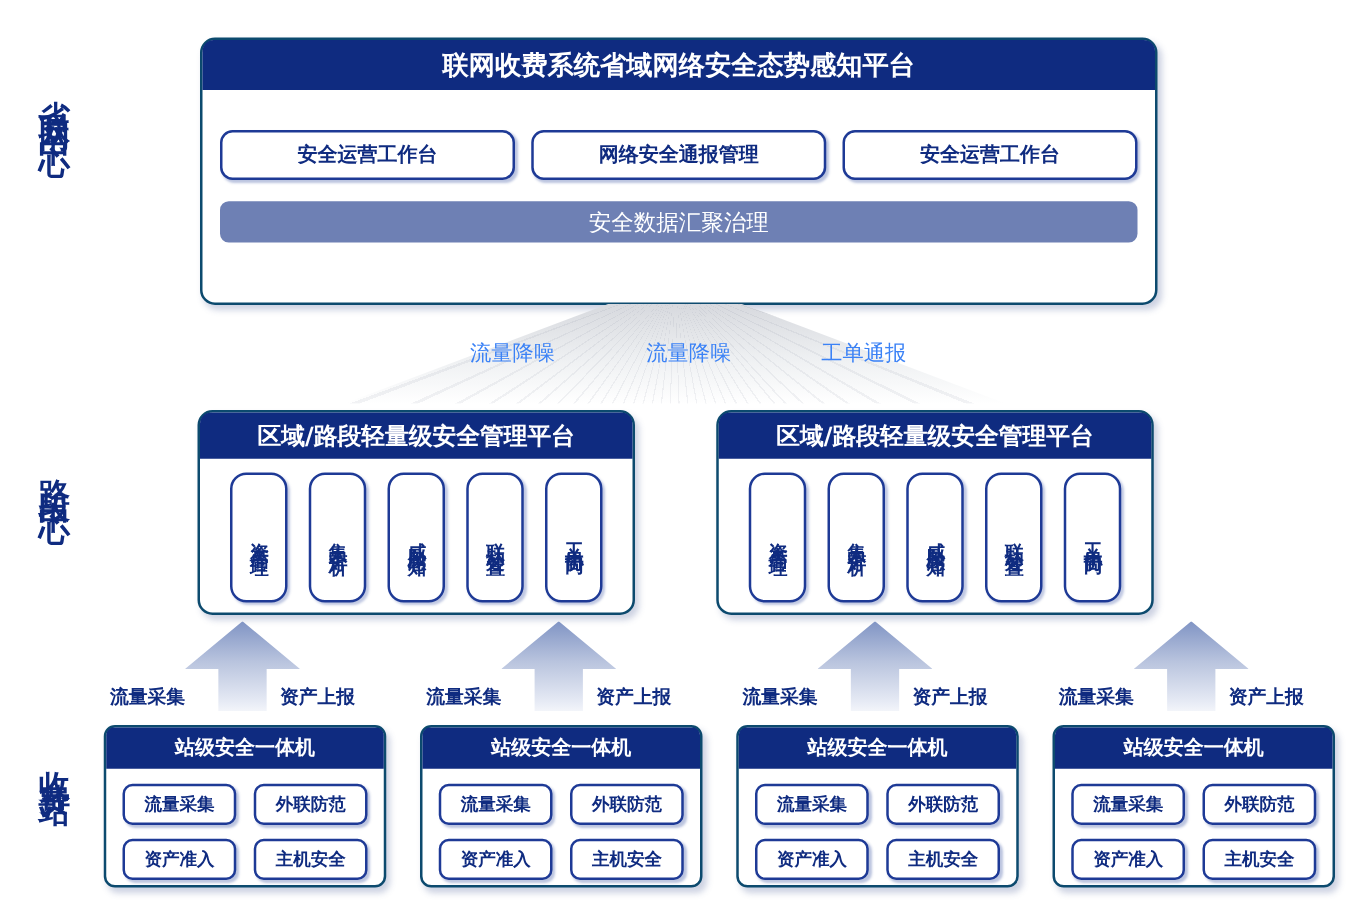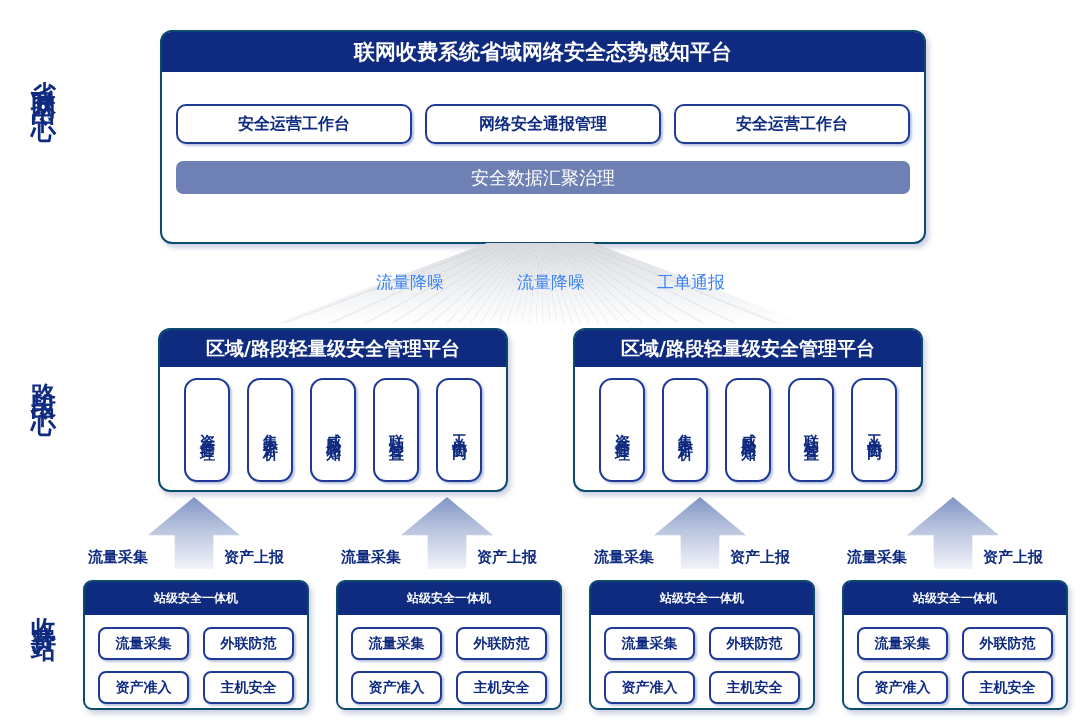--- a/index.html
+++ b/index.html
@@ -71,21 +71,21 @@
     background:linear-gradient(to bottom,#8094c4 0%,#b9c4de 45%,#e7ebf5 90%,#f3f5fa 100%);
   }
   .arrow-label{
     position:absolute;bottom:2px;color:#0f2b80;font-weight:bold;font-size:15px;white-space:nowrap;
   }
   .arrow-label.left{left:0;}
   .arrow-label.right{right:16px;}
 
   
   .station-panel{top:580px;width:222px;height:126px;border-radius:9px;}
-  .station-panel .panel-header{height:33px;font-size:12px;border-radius:6px 6px 0 0;}
+  .station-panel .panel-header{height:33px;font-size:16px;border-radius:6px 6px 0 0;}
   .station-grid{display:grid;grid-template-columns:1fr 1fr;gap:11px 14px;padding:12px 13px 0;}
   .station-grid .chip{height:29px;font-size:14px;border-radius:8px;}
 </style>
 </head>
 <body>
 
 <div id="stage">
 
   <div class="tier-label" style="top:60px;">省联网中心</div>
   <div class="tier-label" style="top:363px;">路段中心</div>

